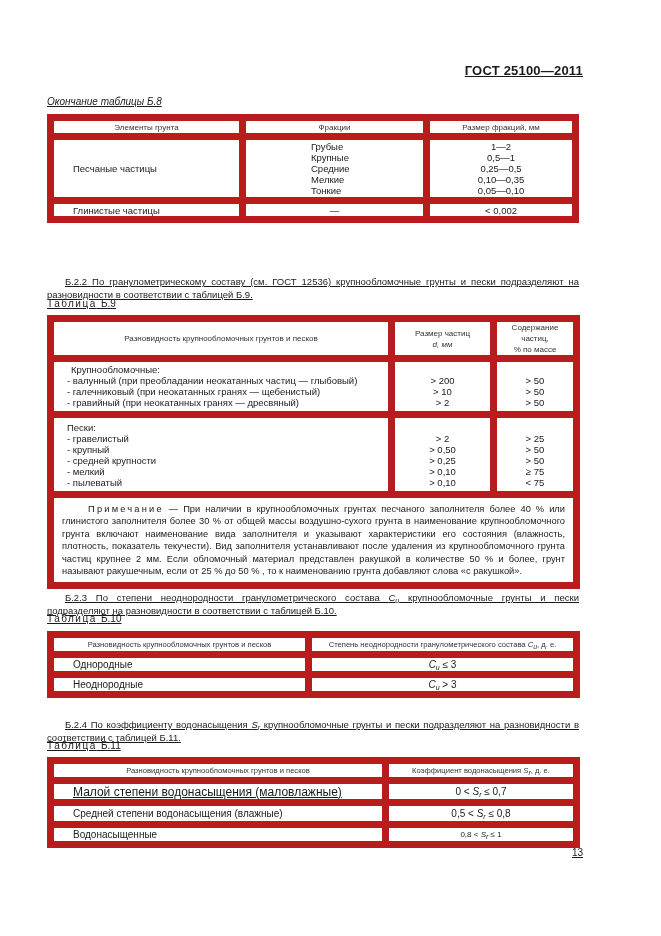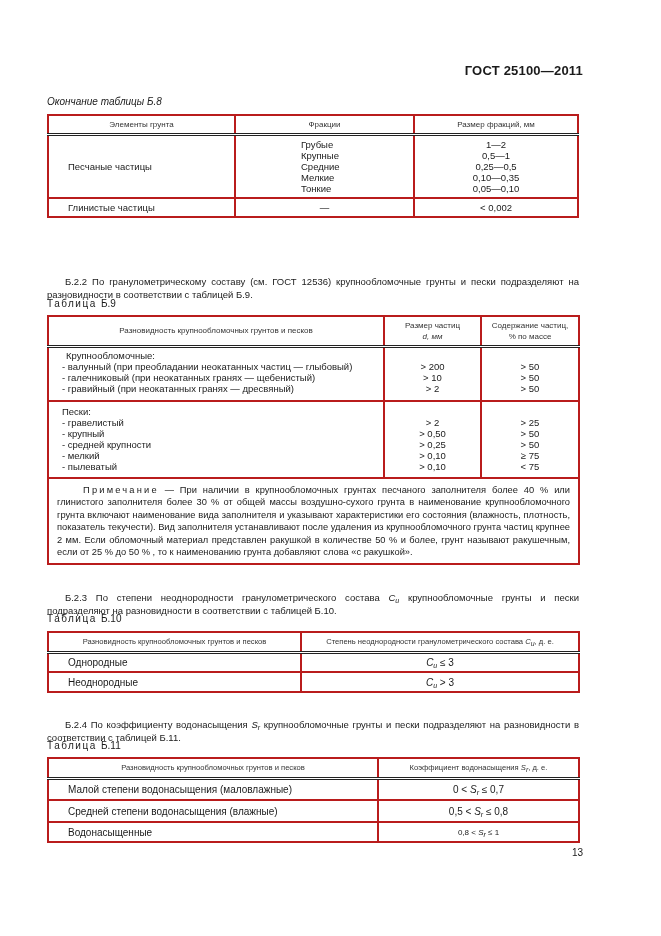--- a/index.html
+++ b/index.html
@@ -1,21 +1,21 @@
 <!DOCTYPE html>
 <html><head>
 <meta charset="utf-8">
 <style>
   html, body { margin:0; padding:0; background:#ffffff; }
   body { width:661px; height:936px; position:relative; font-family:"Liberation Sans", sans-serif; color:#1a1a1a; overflow:hidden; }
-  .abs { position:absolute; }
+  .abs { position:absolute;text-decoration:underline; }
   .hdr { right:78px; top:63px; font-size:13px; font-weight:bold; letter-spacing:0.2px; }
   .cont { left:47px; top:96px; font-size:10px; font-style:italic; }
   table { border-collapse:collapse; position:absolute; font-size:9.5px; }
-  td, th { border:2px solid #b91c1c; padding:0; font-weight:normal; }
+  td, th { border:7px solid #b91c1c; padding:0; font-weight:normal; }
   th { font-size:8px; color:#333; }
   .dbl { border-bottom:3px double #222; }
   .para { font-size:9.5px; line-height:13px; text-align:justify;margin-top:16px; }
   .tcap { font-size:10px; letter-spacing:1.5px; }
   .tcap span.num { letter-spacing:0; }
   .lines div { line-height:11px; }
   .c { text-align:center; }
   .note { font-size:9.3px; line-height:12.4px; text-align:justify; padding:5px 8px 5px 8px; }
   .spaced { letter-spacing:2.2px; }
   i.var { font-style:italic; }
@@ -161,21 +161,21 @@
   <span class="num">Б.11</span>
 </div>
 
 <table style="left:47px; top:757px; width:533px;">
   <tbody>
       <tr class="dbl" style="height:20px;">
     <th style="width:328px; font-size:7.6px;">Разновидность крупнообломочных грунтов и песков</th>
     <th style="font-size:7.6px;"><span>Коэффициент водонасыщения </span><i>S</i><sub><i>r</i></sub><span>, д. е.</span></th>
   </tr>
   <tr style="height:22px;">
-    <td style="padding-left:19px; font-size:10px;">Малой степени водонасыщения (маловлажные)</td>
+    <td style="padding-left:19px; font-size:12px;text-decoration:underline;">Малой степени водонасыщения (маловлажные)</td>
     <td class="c" style="font-size:10px;"><span>0 &lt; </span><i>S</i><sub><i>r</i></sub><span> ≤ 0,7</span></td>
   </tr>
   <tr style="height:22px;">
     <td style="padding-left:19px; font-size:10px;">Средней степени водонасыщения (влажные)</td>
     <td class="c" style="font-size:10px;"><span>0,5 &lt; </span><i>S</i><sub><i>r</i></sub><span> ≤ 0,8</span></td>
   </tr>
   <tr style="height:20px;">
     <td style="padding-left:19px; font-size:10px;">Водонасыщенные</td>
     <td class="c" style="font-size:8px;"><span>0,8 &lt; </span><i>S</i><sub><i>r</i></sub><span> ≤ 1</span></td>
   </tr>

